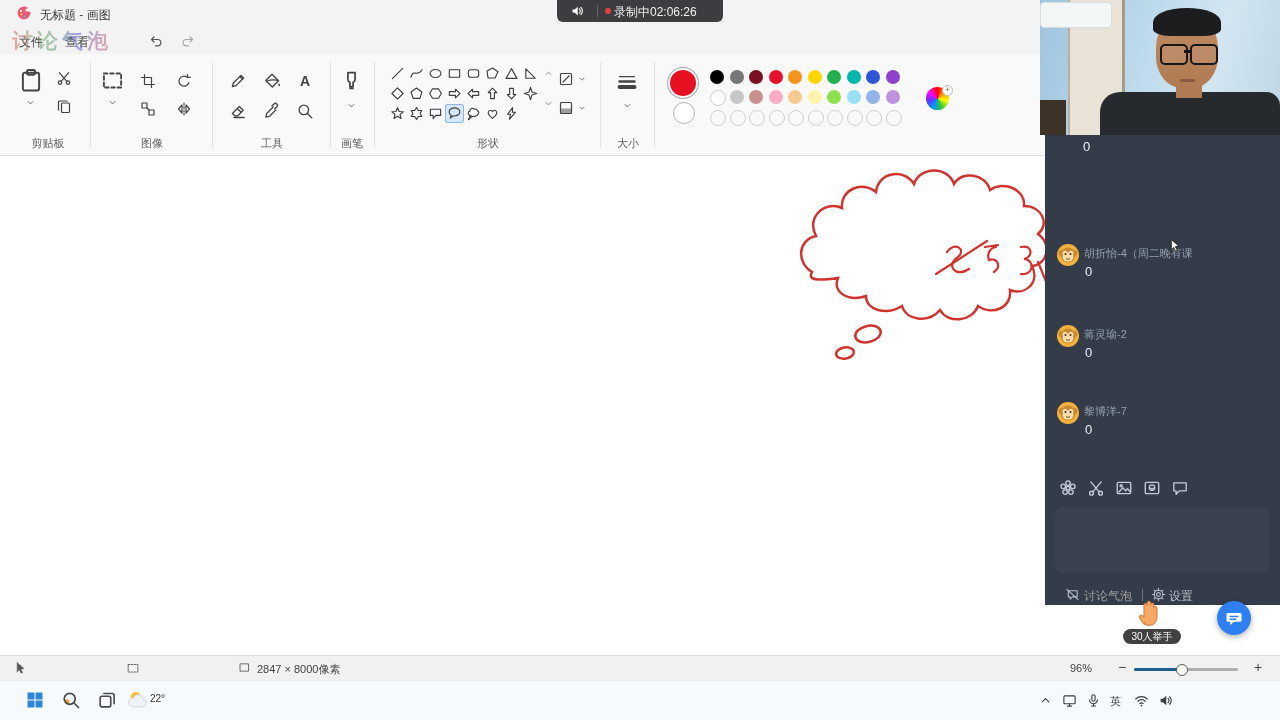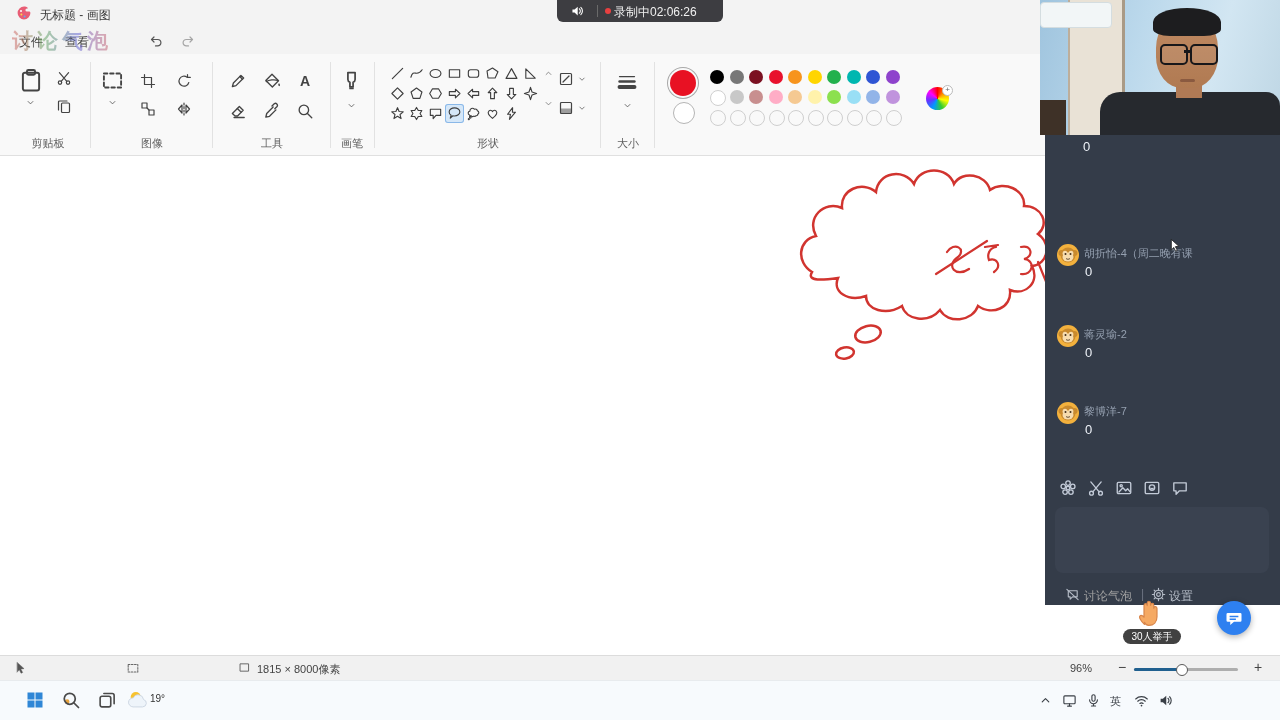--- a/index.html
+++ b/index.html
@@ -615,21 +615,21 @@
   <div class="ab" style="left:126px;top:661px;width:14px;height:14px;color:#666;z-index:2">
       <svg class="ic" viewBox="0 0 16 16" fill="none" stroke="currentColor" stroke-width="1.2" stroke-linecap="round" stroke-linejoin="round">
         <rect x="2.5" y="4" width="11" height="8.5" stroke-dasharray="2 1.6"></rect>
       </svg>
     </div>
   <div class="ab" style="left:238px;top:661px;width:13px;height:13px;color:#666;z-index:2">
       <svg class="ic" viewBox="0 0 16 16" fill="none" stroke="currentColor" stroke-width="1.2" stroke-linecap="round" stroke-linejoin="round">
         <rect x="3" y="3.5" width="10" height="9"></rect>
       </svg>
     </div>
-  <div class="ab" style="left:257px;top:662px;font-size:11px;color:#444;z-index:2">1815 × 8000像素</div>
+  <div class="ab" style="left:257px;top:662px;font-size:11px;color:#444;z-index:2">2847 × 8000像素</div>
   <div class="ab" style="left:1070px;top:662px;font-size:11px;color:#444;z-index:2">96%</div>
   <div class="ab tbtn" style="left:1112px;top:656px;width:20px;height:22px;font-size:14px;color:#444;z-index:2">−</div>
   <div class="ab" style="left:1134px;top:668px;width:104px;height:3px;background:#aeaeae;border-radius:2px;z-index:2"></div>
   <div class="ab" style="left:1134px;top:668px;width:46px;height:3px;background:#20608f;border-radius:2px;z-index:3"></div>
   <div class="ab" style="left:1176px;top:664px;width:10px;height:10px;border-radius:50%;background:#fff;border:1.5px solid #5a5a5a;z-index:4"></div>
   <div class="ab tbtn" style="left:1248px;top:656px;width:20px;height:22px;font-size:14px;color:#444;z-index:2">+</div>
 
   <div class="ab" style="left:0;top:680px;width:1280px;height:40px;background:rgba(247,250,253,.97);border-top:1px solid rgba(0,0,0,.06)"></div>
   <div class="ab" style="left:25px;top:690px;width:20px;height:20px;z-index:2">
       <svg class="ic" viewBox="0 0 16 16" fill="none" stroke="currentColor" stroke-width="1.2" stroke-linecap="round" stroke-linejoin="round">
@@ -653,21 +653,21 @@
         <rect x="2.5" y="5" width="8.5" height="8.5" rx="1.5" stroke="#4a4a4a" stroke-width="1.3"></rect>
         <path d="M5.5 2.8h6.7a1.5 1.5 0 0 1 1.5 1.5v6.7" stroke="#4a4a4a" stroke-width="1.3"></path>
       </svg>
     </div>
   <div class="ab" style="left:126px;top:688px;width:24px;height:24px;z-index:2">
       <svg class="ic" viewBox="0 0 16 16" fill="none" stroke="currentColor" stroke-width="1.2" stroke-linecap="round" stroke-linejoin="round">
         <circle cx="6.5" cy="6" r="3.4" fill="#f7c22e" stroke="none"></circle>
         <path d="M4.5 12.6a3 3 0 0 1 .4-6 3.6 3.6 0 0 1 6.8 1.1 2.5 2.5 0 0 1-.4 4.9Z" fill="#eef4fa" stroke="#c9d4e0" stroke-width=".6"></path>
       </svg>
     </div>
-  <div class="ab" style="left:150px;top:693px;font-size:10px;color:#333;z-index:2">19°</div>
+  <div class="ab" style="left:150px;top:693px;font-size:10px;color:#333;z-index:2">22°</div>
   <div class="ab" id="taskbar-apps" style="left:0;top:680px;width:700px;height:40px;z-index:2"></div>
   <div class="ab" id="tray" style="left:1030px;top:680px;width:250px;height:40px;z-index:2">
       <div class="tray-ic" style="left: 8px; top: 13px;">
         <svg class="ic" viewBox="0 0 16 16" fill="none" stroke="currentColor" stroke-width="1.2" stroke-linecap="round" stroke-linejoin="round">
           <path d="M4.5 9.5 8 6l3.5 3.5"></path>
         </svg>
       </div>
       <div class="tray-ic" style="left: 32px; top: 13px;">
         <svg class="ic" viewBox="0 0 16 16" fill="none" stroke="currentColor" stroke-width="1.2" stroke-linecap="round" stroke-linejoin="round">
           <rect x="2" y="3" width="12" height="8.5" rx="1"></rect>

